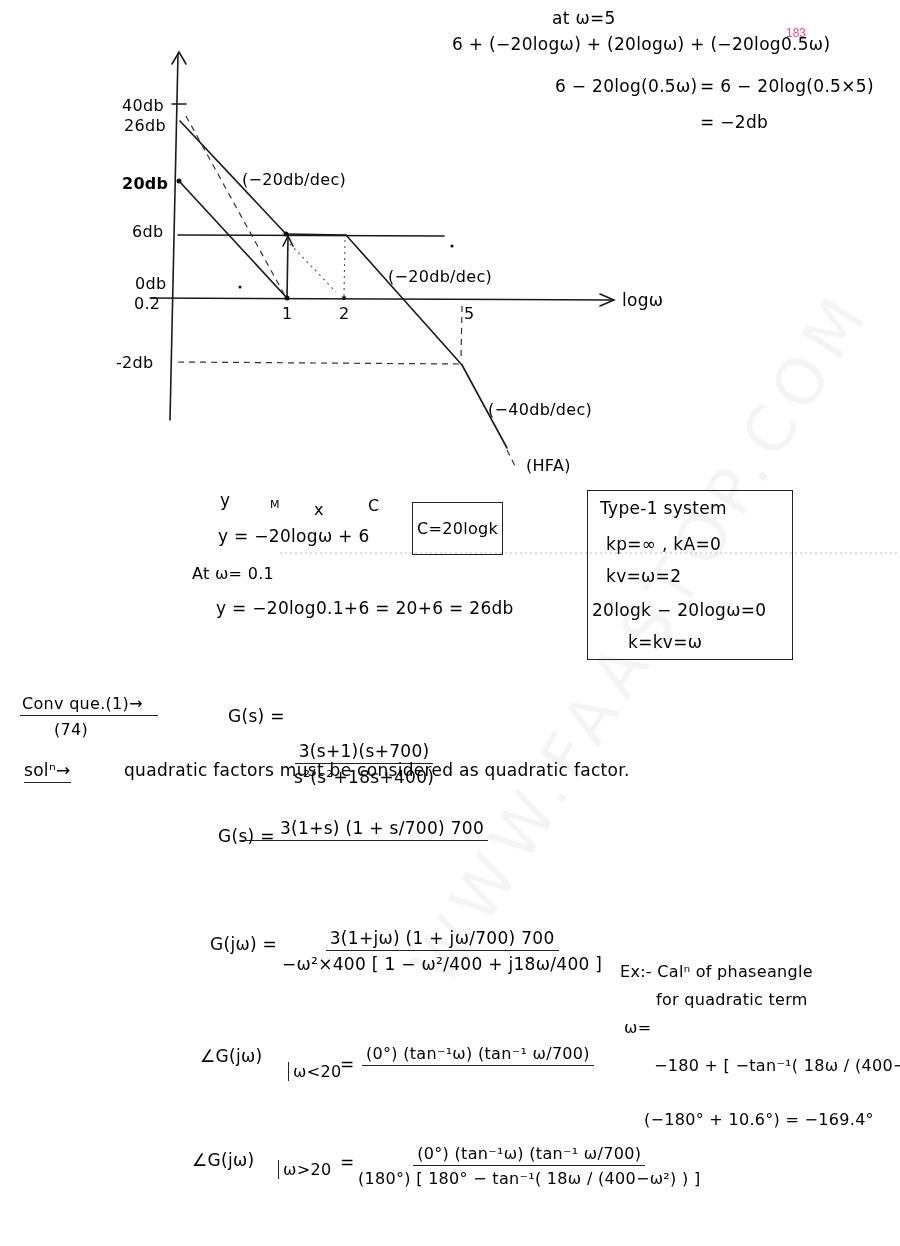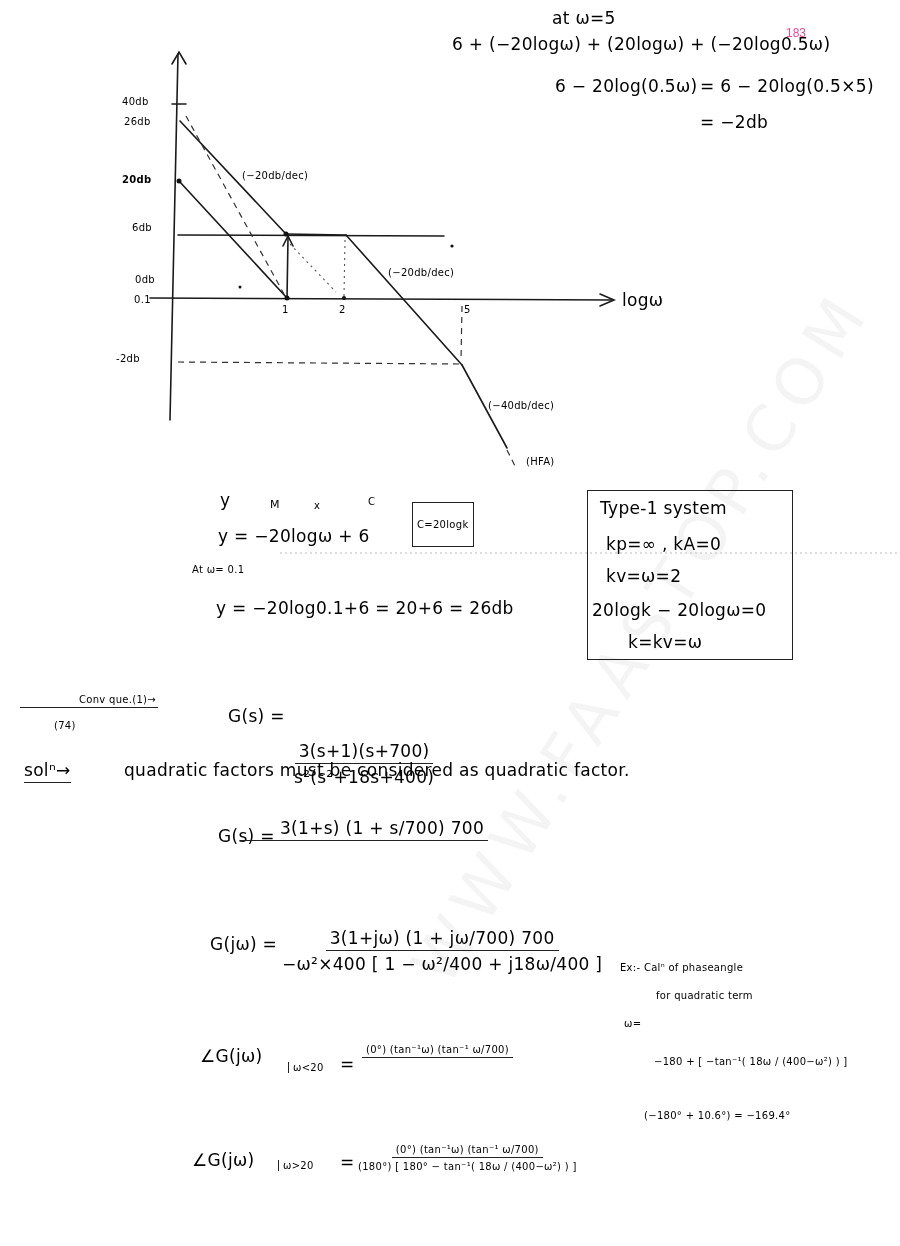--- a/index.html
+++ b/index.html
@@ -1,18 +1,18 @@
 <!DOCTYPE html>
 <html><head>
 <meta charset="utf-8">
 <style>
   html,body{margin:0;padding:0;background:#fff;}
   body{width:900px;height:1246px;position:relative;overflow:hidden;font-family:"DejaVu Sans",sans-serif;color:#111;}
   .hw{position:absolute;font-family:"DejaVu Sans",sans-serif;font-size:17px;color:#000000;white-space:nowrap;letter-spacing:0.3px;}
-  .sm{font-size:10px;text-align:right;}
+  .sm{font-size:16px;}
   .xs{font-size:11px;}
   .pg{position:absolute;font-family:"Liberation Sans",sans-serif;font-size:12px;color:#ec4899;}
   svg{position:absolute;left:0;top:0;}
   .box{position:absolute;border:1.6px solid #222;}
   .frac{position:absolute;display:flex;flex-direction:column;align-items:center;}
   .frac .num{padding:0 4px 2px 4px;border-bottom:1.5px solid #222;white-space:nowrap;}
   .frac .den{padding-top:3px;white-space:nowrap;}
   .ul{border-bottom:1.6px solid #222;}
   .watermark{position:absolute;left:240px;top:600px;font-size:64px;color:rgba(0,0,0,0.045);transform:rotate(-58deg);font-family:"DejaVu Sans",sans-serif;letter-spacing:10px;white-space:nowrap;}
 </style>
@@ -70,21 +70,21 @@
     <circle cx="452" cy="246" r="1.6"></circle>
     <circle cx="240" cy="287" r="1.5"></circle>
   </g>
 </svg>
 
 <div class="hw sm" style="left:122px;top:96px;">40db</div>
 <div class="hw sm" style="left:124px;top:116px;">26db</div>
 <div class="hw sm" style="left:122px;top:174px;font-weight:bold;">20db</div>
 <div class="hw sm" style="left:132px;top:222px;">6db</div>
 <div class="hw sm" style="left:135px;top:274px;">0db</div>
-<div class="hw sm" style="left:134px;top:294px;">0.1</div>
+<div class="hw sm" style="left:134px;top:294px;">0.2</div>
 <div class="hw sm" style="left:282px;top:304px;">1</div>
 <div class="hw sm" style="left:339px;top:304px;">2</div>
 <div class="hw sm" style="left:464px;top:304px;">5</div>
 <div class="hw" style="left:622px;top:290px;">logω</div>
 <div class="hw sm" style="left:116px;top:353px;">-2db</div>
 <div class="hw sm" style="left:242px;top:170px;">(−20db/dec)</div>
 <div class="hw sm" style="left:388px;top:267px;">(−20db/dec)</div>
 <div class="hw sm" style="left:488px;top:400px;">(−40db/dec)</div>
 <div class="hw sm" style="left:526px;top:456px;">(HFA)</div>
 

